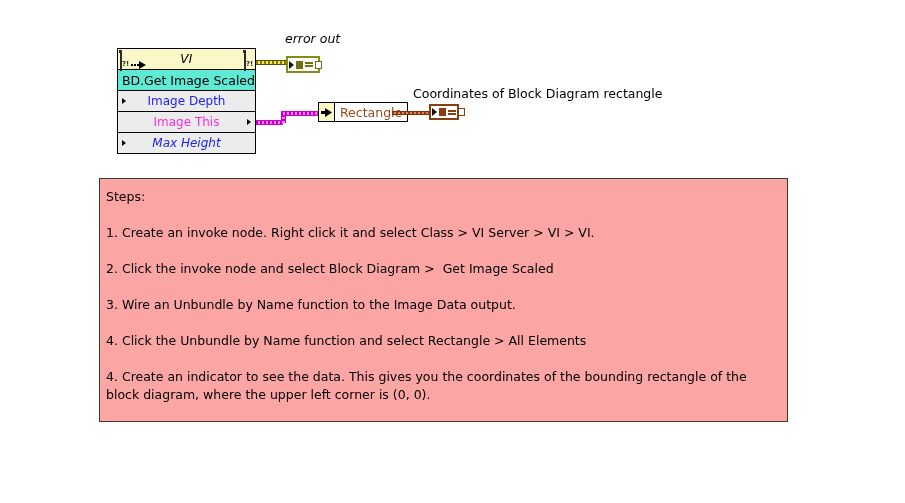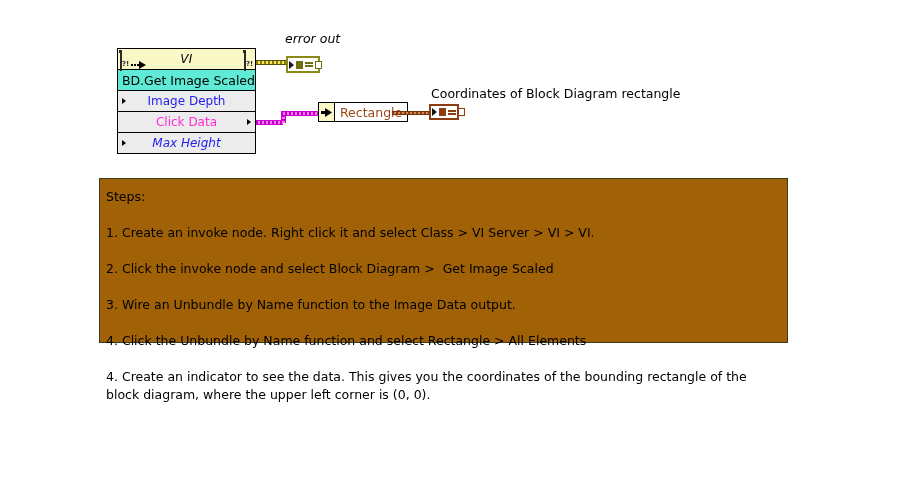--- a/index.html
+++ b/index.html
@@ -243,22 +243,22 @@
   .cg-box.brn { border-color: #8d3b10; }
   .cg-box.brn.filled { background: #8d3b10; }
   .cg-bar.brn { background: #8d3b10; }
 
   
   #steps-box {
     position: absolute;
     left: 99px;
     top: 178px;
     width: 689px;
-    height: 165px;
-    background: #a16207;
+    height: 244px;
+    background: #fca5a5;
     border: 1px solid #3b3b20;
     box-sizing: border-box;
     padding: 9px 8px 0 6px;
   }
   .step-line {
     font-size: 12.5px;
     color: #000000;
     line-height: 18px;
     margin-bottom: 18px;
     white-space: pre-wrap;
@@ -291,21 +291,21 @@
   <div class="inv-method">
     <span>BD.Get Image Scaled</span>
   </div>
 
   <div class="inv-row">
     <span class="term-arrow left"></span>
     <span class="label-in">Image Depth</span>
   </div>
 
   <div class="inv-row">
-    <span class="label-out">Click Data</span>
+    <span class="label-out">Image This</span>
     <span class="term-arrow right"></span>
   </div>
 
 
   <div class="inv-row">
     <span class="term-arrow left"></span>
     <span class="label-in">Max Height</span>
   </div>
 
 </div>
@@ -335,21 +335,21 @@
     <svg width="11" height="9" viewBox="0 0 11 9">
       <rect x="0" y="3" width="5" height="3" fill="#000"></rect>
       <polygon points="4,0 11,4.5 4,9" fill="#000"></polygon>
     </svg>
   </span>
   <span class="ubn-name">Rectangle</span>
 </div>
 
 <div class="wire-brn" style="left:392px; top:111px; width:37px;"></div>
 
-<div class="free-label" style="left:431px; top:86px;">Coordinates of Block Diagram rectangle</div>
+<div class="free-label" style="left:413px; top:86px;">Coordinates of Block Diagram rectangle</div>
 
 <div id="coords-indicator">
   <span class="cluster-glyph">
     <span class="cg-tri"></span>
     <span class="cg-box brn filled"></span>
     <span class="cg-stack">
         <span class="cg-bar brn"></span>
         <span class="cg-bar brn"></span>
       </span>
     <span class="cg-box brn"></span>

